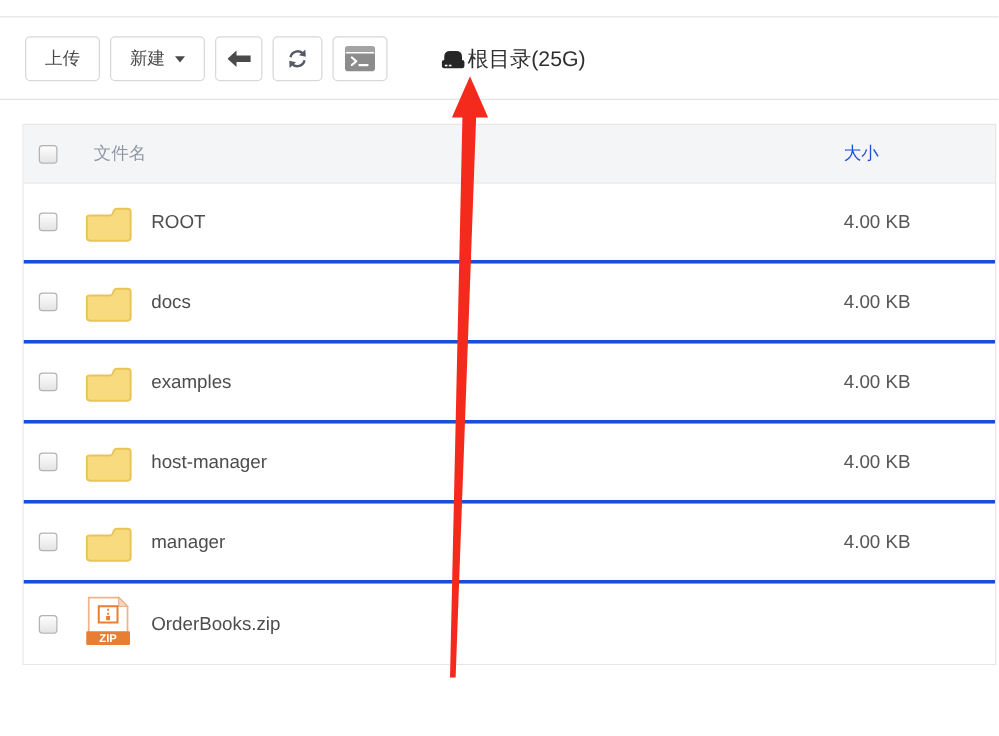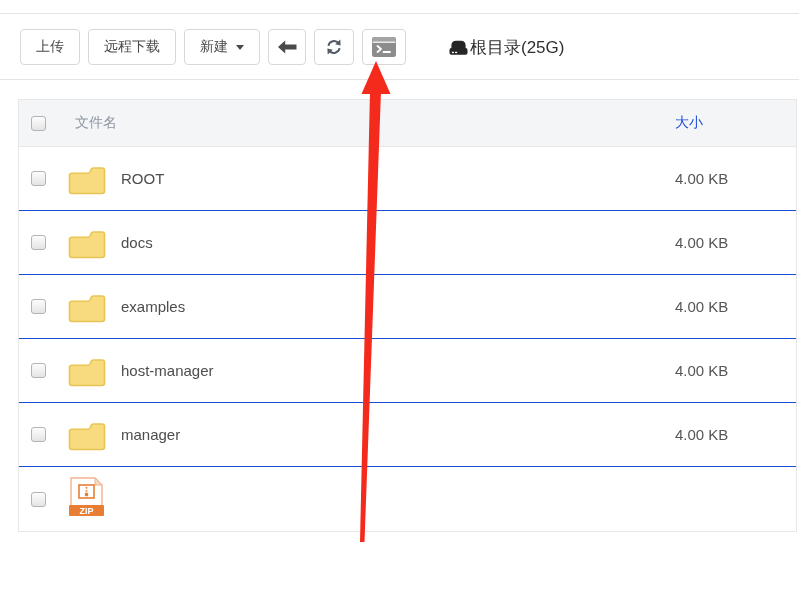--- a/index.html
+++ b/index.html
@@ -27,21 +27,21 @@
   .disk { display:inline-flex; align-items:center; margin-left:35px; cursor:pointer; }
   .disk-label { font-size:17px; color:#2f2f2f; margin-left:2px; }
 
   
   .file-table { position:absolute; left:18px; top:99px; width:779px;
                 border:1px solid #e7e7e7; background:#fff; }
   .thead { height:47px; background:#f4f5f7; border-bottom:1px solid #e7e7e7;
            display:flex; align-items:center;gap:8px; }
   .th-name { flex:1; font-size:14px; color:#8f96a3; }
   .th-size { width:121px; font-size:14px; color:#1d4ed8; }
-  .row { height:64px; display:flex; align-items:center; border-bottom:1px solid #1d4ed8;
+  .row { height:64px; display:flex; align-items:center; border-bottom:3px solid #1d4ed8;
          background:#fff; cursor:default; }
   .row:last-child { border-bottom:none; }
   .cell-check { width:48px; display:flex; justify-content:flex-start; padding-left:12px; }
   .cell-icon { width:54px; display:flex; align-items:center; }
   .cell-name { flex:1; font-size:15px; color:#4d4d4d; cursor:pointer; }
   .cell-size { width:121px; font-size:15px; color:#565656; }
 
   input[type="checkbox"] { appearance:none; -webkit-appearance:none;
       width:15px; height:15px; border:1px solid #b3b3b3; border-radius:3px;
       background:linear-gradient(#fdfdfd,#e4e4e4); cursor:pointer; }
@@ -60,21 +60,20 @@
                Q2.5,11.3 2.5,13 Z" fill="#f8db7f" stroke="#e9c556" stroke-width="1.6"></path>
     </symbol>
   </defs>
 </svg>
 
 <div class="hline" id="line-top"></div>
 <div class="hline" id="line-toolbar-bottom"></div>
 
 <div class="toolbar">
   <button class="btn">上传</button>
-  <button class="btn">远程下载</button>
   <button class="btn">
     <span>新建</span>
     <span class="caret"></span>
   </button>
 
   <button class="btn btn-icon" id="btn-back">
     <svg width="19" height="14" viewBox="0 0 19 14">
       <polygon points="0,7 7.2,0.4 7.2,4.4 18.5,4.4 18.5,9.6 7.2,9.6 7.2,13.6" fill="#4a4a4a"></polygon>
     </svg>
   </button>
@@ -192,19 +191,20 @@
         <path d="M4,2 L28,2 L35,9 L35,38 L4,38 Z" fill="#ffffff" stroke="#efb38e" stroke-width="1.4"></path>
         <path d="M28,2 L28,9 L35,9 Z" fill="#f6d9c4" stroke="#efb38e" stroke-width="1"></path>
         <rect x="12" y="9" width="15" height="13" fill="#ffffff" stroke="#e87e33" stroke-width="1.6"></rect>
         <line x1="19.5" y1="11" x2="19.5" y2="12.6" stroke="#e87e33" stroke-width="1.6"></line>
         <line x1="19.5" y1="14.2" x2="19.5" y2="15.8" stroke="#e87e33" stroke-width="1.6"></line>
         <rect x="17.9" y="16.8" width="3.2" height="3.4" fill="#e87e33"></rect>
         <rect x="2" y="29" width="35" height="11" rx="1" fill="#e87e33"></rect>
         <text x="19.5" y="37.5" text-anchor="middle" font-size="9" font-weight="bold" fill="#ffffff" font-family="Liberation Sans, DejaVu Sans, sans-serif">ZIP</text>
       </svg>
     </span>
+    <span class="cell-name">OrderBooks.zip</span>
   </div>
 </div>
 
 <svg id="annotation-arrow" width="799" height="589" viewBox="0 0 799 589">
   <polygon points="376,61 361.5,94 390.5,94" fill="#f42a1c"></polygon>
   <polygon points="370,91 381,91 364.5,542 360,542" fill="#f42a1c"></polygon>
 </svg>
 
 </body></html>

